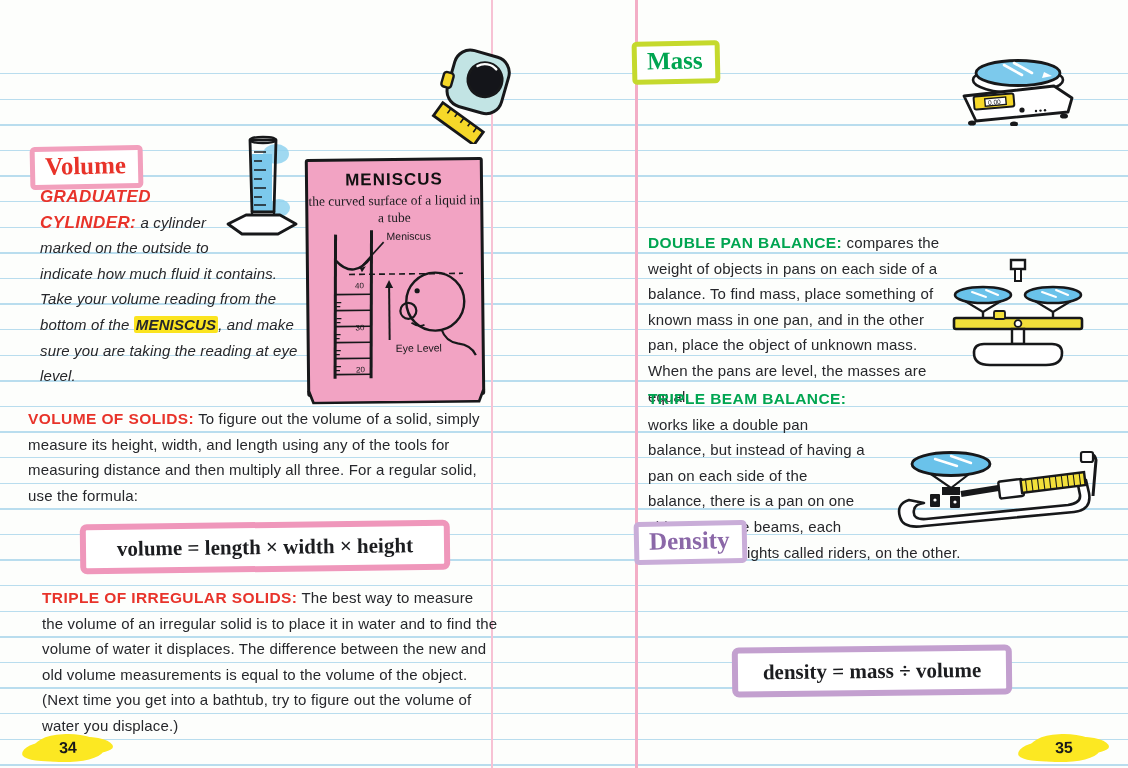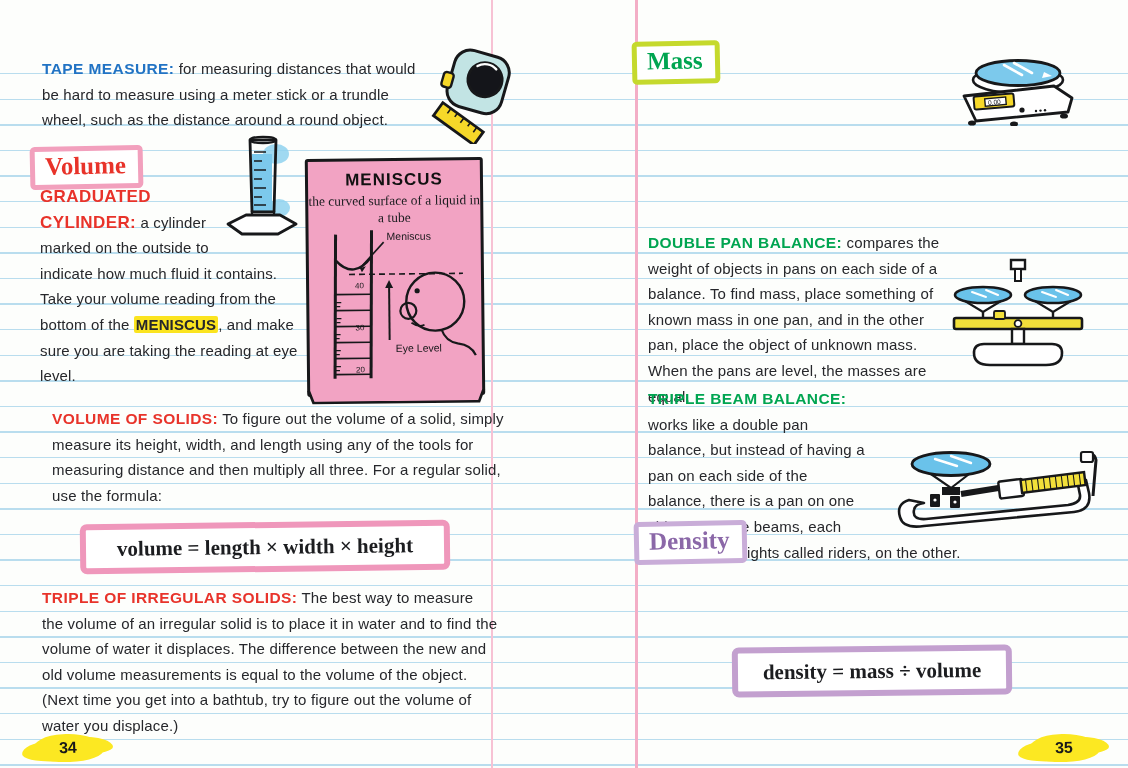--- a/index.html
+++ b/index.html
@@ -69,25 +69,20 @@
 </style>
 </head>
 <body>
 
 <div class="page-wrap">
 
   <div class="ruling"></div>
   <div class="vline left-margin"></div>
   <div class="vline right-margin"></div>
 
-  <div class="abs hand" style="left:42px;top:56px;width:452px;">
-    <span class="spacer-r" style="width:72px;height:52px;"></span>
-    <span class="term term-blue">TAPE MEASURE:</span>
-    <span>for measuring distances that would be hard to measure using a meter stick or a trundle wheel, such as the distance around a round object.</span>
-  </div>
 
   <svg class="abs" style="left:430px;top:48px;" width="82" height="96" viewBox="0 0 82 96">
     <g transform="rotate(16 45 34)">
       <rect x="20" y="4" width="56" height="58" rx="16" fill="#c2e4e4" stroke="#17181a" stroke-width="3"></rect>
       <circle cx="54" cy="29" r="17" fill="#14151a" stroke="#17181a" stroke-width="3"></circle>
       <path d="M43,18 A15,15 0 0,1 62,16" stroke="#ffffff" stroke-width="2.4" fill="none" stroke-linecap="round"></path>
       <rect x="13" y="32" width="10" height="15" rx="3" fill="#f6d829" stroke="#17181a" stroke-width="2.4"></rect>
     </g>
     <g transform="rotate(36 28 78)">
       <rect x="2" y="68" width="50" height="16" fill="#f6d829" stroke="#17181a" stroke-width="2.8"></rect>
@@ -105,21 +100,21 @@
     <ellipse cx="60" cy="20" rx="13" ry="10" fill="#8fd2ef" opacity=".85"></ellipse>
     <ellipse cx="63" cy="74" rx="11" ry="9" fill="#8fd2ef" opacity=".85"></ellipse>
     <rect x="36" y="20" width="20" height="58" fill="#7cc9ec"></rect>
     <path d="M34,6 L60,6 L58,78 L36,78 Z" fill="none" stroke="#17181a" stroke-width="2.8" stroke-linejoin="round"></path>
     <ellipse cx="47" cy="6" rx="13" ry="3.2" fill="none" stroke="#17181a" stroke-width="2.2"></ellipse>
     <path d="M38,18 h12 M38,27 h8 M38,36 h12 M38,45 h8 M38,54 h12 M38,63 h8 M38,71 h12" stroke="#17181a" stroke-width="1.7"></path>
     <rect x="36" y="78" width="22" height="5" fill="#ffffff" stroke="#17181a" stroke-width="2.2"></rect>
     <polygon points="12,90 30,81 64,81 80,90 62,100 26,100" fill="#ffffff" stroke="#17181a" stroke-width="2.8" stroke-linejoin="round"></polygon>
   </svg>
 
-  <div class="abs hand" style="left:40px;top:184px;width:264px;">
+  <div class="abs hand" style="left:40px;top:184px;width:264px;font-style:italic;">
     <span class="spacer-r" style="width:92px;height:54px;"></span>
     <span class="term term-red" style="font-size:17px;">GRADUATED CYLINDER:</span>
     <span>a cylinder marked on the outside to indicate how much fluid it contains. Take your volume reading from the bottom of the </span><span class="hl-yellow">MENISCUS</span><span>, and make sure you are taking the reading at eye level.</span>
   </div>
 
   <div class="abs meniscus-panel" style="left:306px;top:158px;width:172px;height:232px;">
     <div class="edge"></div>
     <div class="meniscus-title">MENISCUS</div>
     <div class="meniscus-sub">the curved surface of a liquid in a tube</div>
     <svg width="168" height="158" viewBox="0 0 168 158" style="display:block;margin:2px auto 0;">
@@ -139,21 +134,21 @@
       <path d="M100,95 q7,5 13,2" fill="none" stroke="#17181a" stroke-width="1.8"></path>
       <path d="M130,102 q4,12 16,14 M146,116 q14,2 18,12" fill="none" stroke="#17181a" stroke-width="2.2"></path>
       <text x="76" y="12" font-size="10.5" fill="#17181a">Meniscus</text>
       <text x="84" y="124" font-size="10.5" fill="#17181a">Eye Level</text>
       <text x="44" y="60" font-size="8" fill="#17181a">40</text>
       <text x="44" y="102" font-size="8" fill="#17181a">30</text>
       <text x="44" y="144" font-size="8" fill="#17181a">20</text>
     </svg>
   </div>
 
-  <div class="abs hand" style="left:52px;top:406px;width:452px;">
+  <div class="abs hand" style="left:28px;top:406px;width:452px;">
     <span class="term term-red">VOLUME OF SOLIDS:</span>
     <span>To figure out the volume of a solid, simply measure its height, width, and length using any of the tools for measuring distance and then multiply all three. For a regular solid, use the formula:</span>
   </div>
 
   <div class="abs formula-box formula-pink" style="left:80px;top:522px;width:358px;line-height:38px;">
     <span>volume = length × width × height</span>
   </div>
 
   <div class="abs hand" style="left:42px;top:585px;width:456px;">
     <span class="term term-red">TRIPLE OF IRREGULAR SOLIDS:</span>

